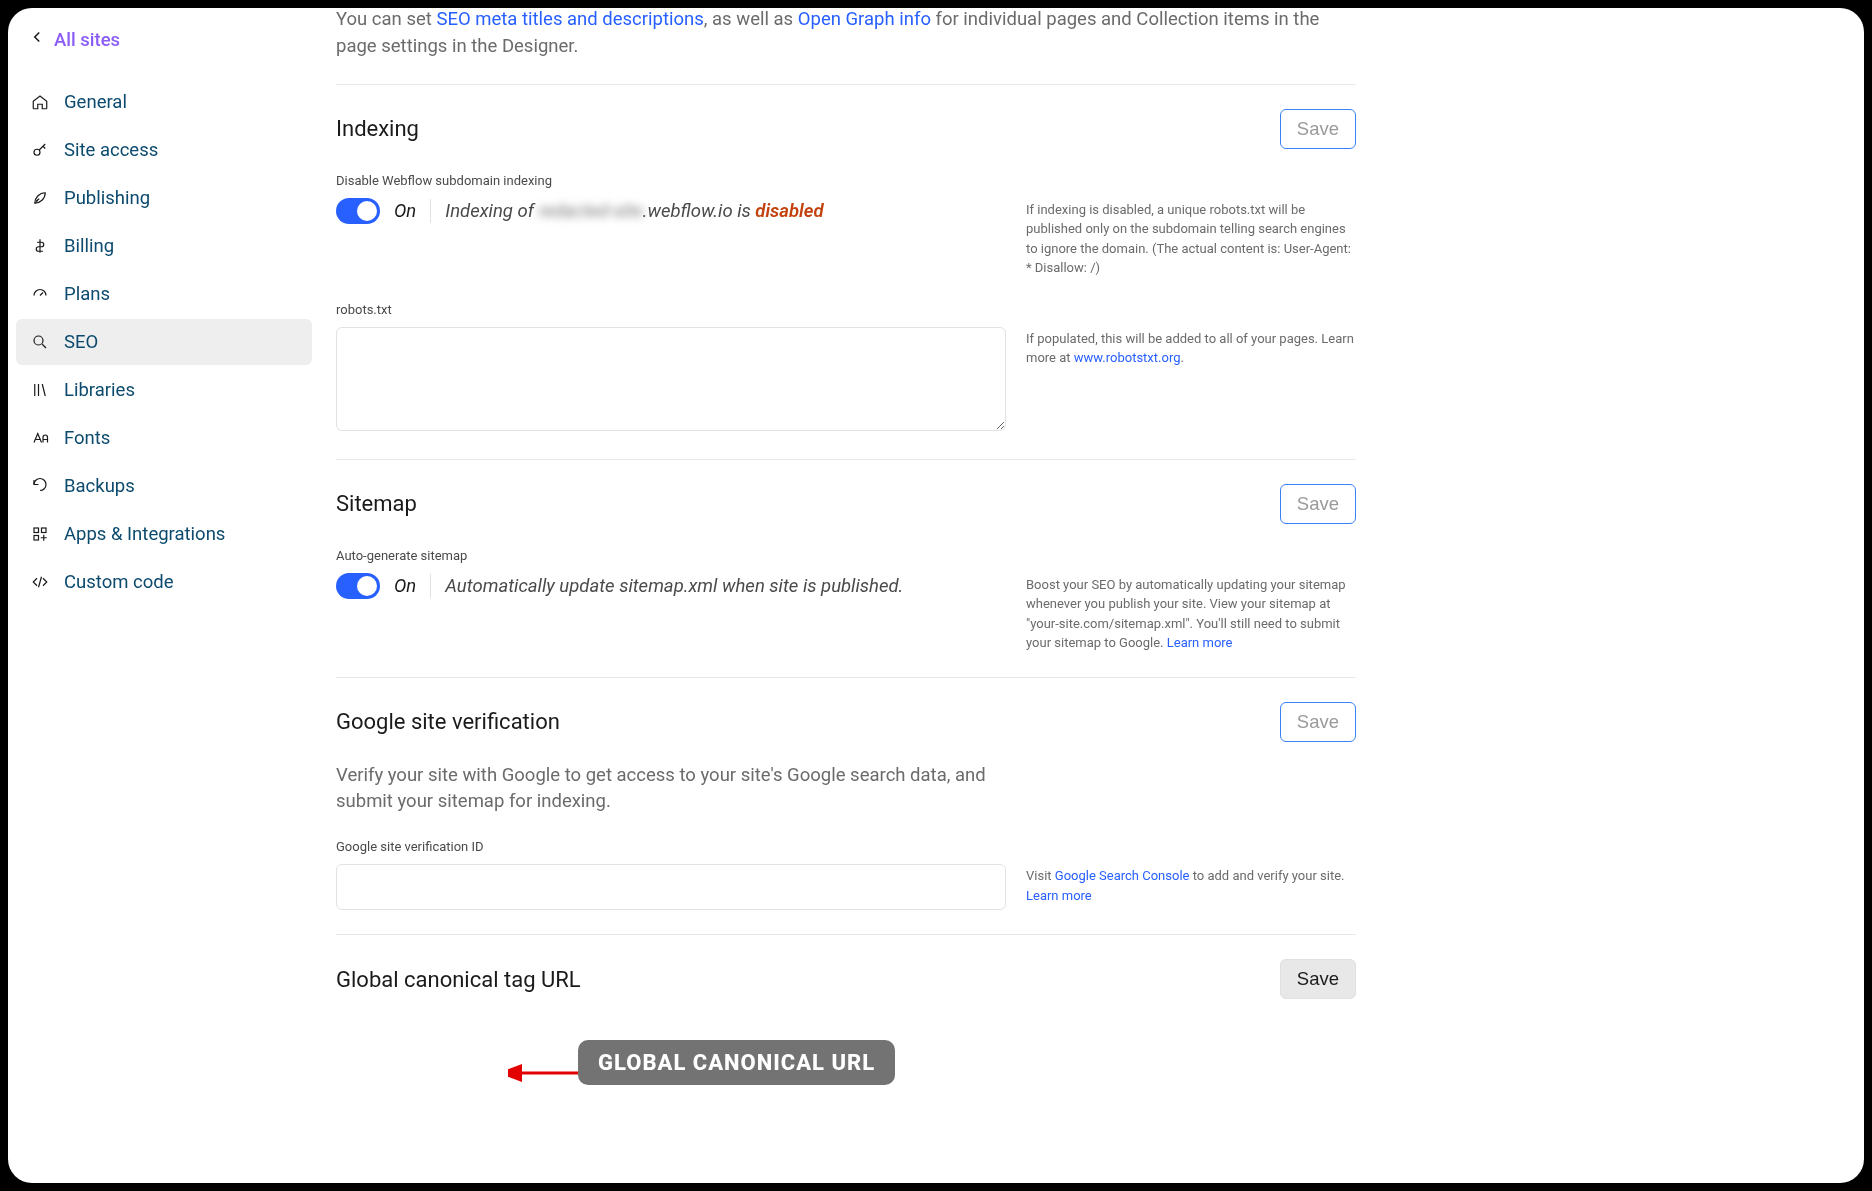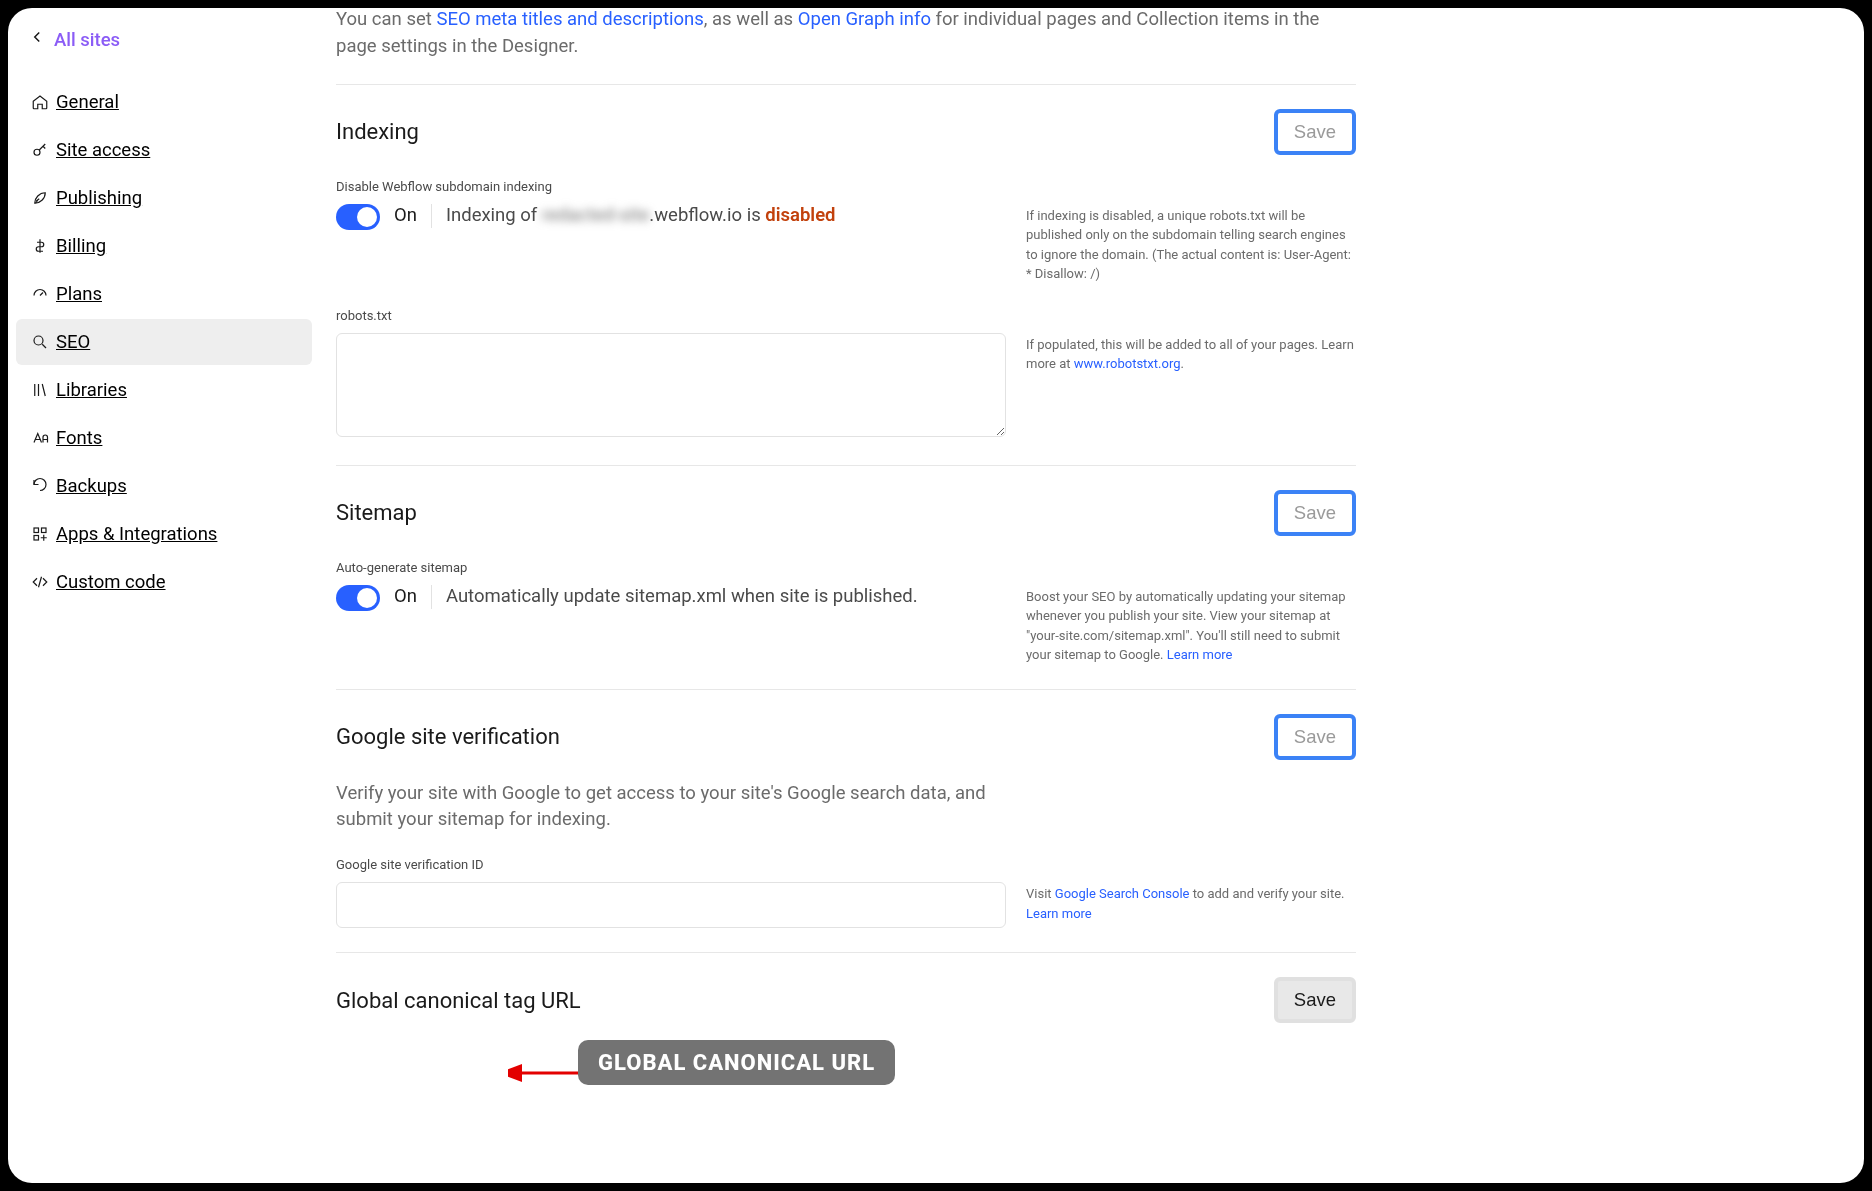--- a/index.html
+++ b/index.html
@@ -35,28 +35,27 @@
       color: #8b5cf6;
       font-weight: 500;
       cursor: pointer;
     }
     .sidebar-nav {
       margin-top: 20px;
     }
     .nav-item {
       display: flex;
       align-items: center;
-      gap: 6px;
+      gap: 14px;
       padding: 12px 14px;
       font-size: 18.5px;
-      color: #000000;
+      color: #0c4a6e;
       border-radius: 6px;
       cursor: pointer;
       margin-bottom: 2px;
-      text-decoration: underline;
     }
     .nav-item.active {
       background: #eeeeee;
     }
     .nav-item .icon {
       width: 20px;
       height: 20px;
       display: flex;
       align-items: center;
       justify-content: center;
@@ -100,21 +99,21 @@
       display: flex;
       justify-content: space-between;
       align-items: center;
     }
     .section-title {
       font-size: 22px;
       font-weight: 400;
       color: #1a1a1a;
     }
     .save-btn {
-      border: 4px solid #3b82f6;
+      border: 1px solid #3b82f6;
       background: #fff;
       color: #9a9a9a;
       font-size: 18.5px;
       padding: 8px 16px;
       border-radius: 6px;
       cursor: pointer;
     }
     .save-btn.primary {
       background: #e8e8e8;
       color: #1a1a1a;
@@ -145,22 +144,23 @@
     }
     .right-note {
       color: #6b6b6b;
       font-size: 13px;
       line-height: 1.5;
       flex: 1;
       padding-top: 2px;
     }
     .toggle-row {
       display: flex;
-      align-items: flex-start;
+      align-items: center;
       gap: 14px;
+      font-style: italic;
     }
     .toggle {
       width: 44px;
       height: 26px;
       border-radius: 13px;
       background: #2860ff;
       position: relative;
       cursor: pointer;
       flex-shrink: 0;
     }

